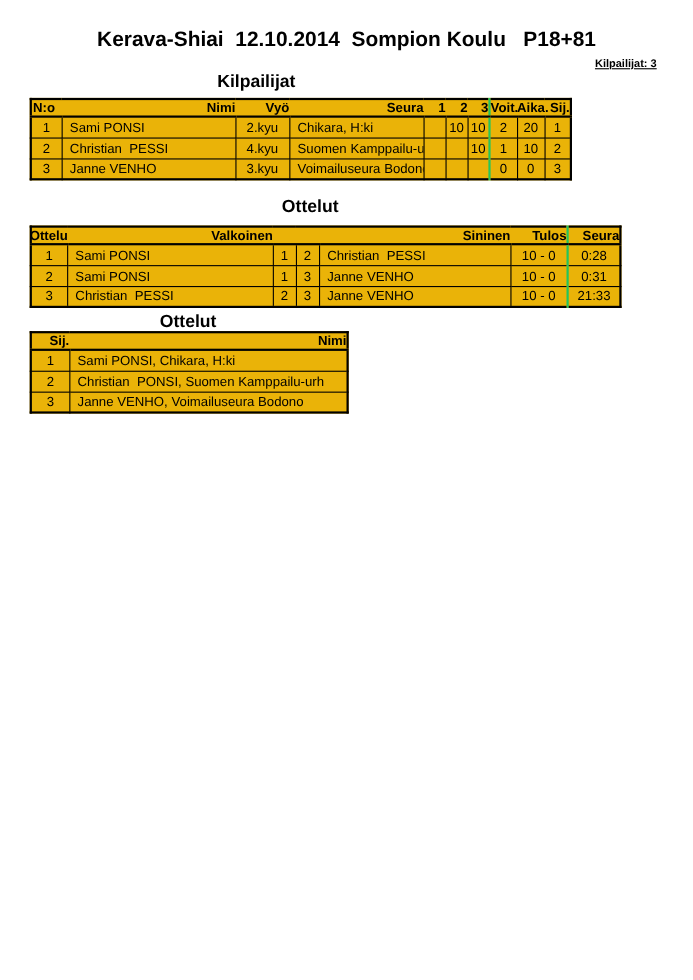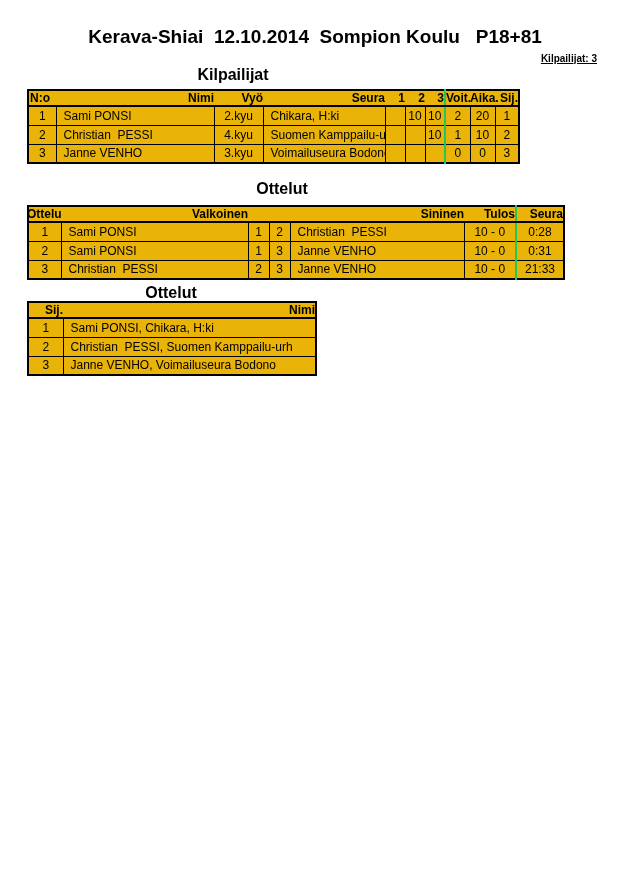--- a/index.html
+++ b/index.html
@@ -220,21 +220,21 @@
         <th>Nimi</th>
       </tr>
     </thead>
     <tbody>
       <tr>
         <td>1</td>
         <td class="al">Sami PONSI, Chikara, H:ki</td>
       </tr>
       <tr>
         <td>2</td>
-        <td class="al">Christian  PESSI, Suomen Kamppailu-urh</td>
+        <td class="al">Christian  PONSI, Suomen Kamppailu-urh</td>
       </tr>
       <tr>
         <td>3</td>
         <td class="al">Janne VENHO, Voimailuseura Bodono</td>
       </tr>
     </tbody>
   </table>
 
 </div>
 

